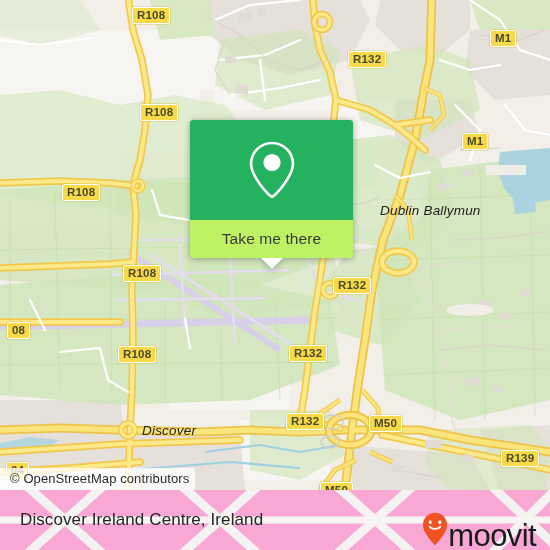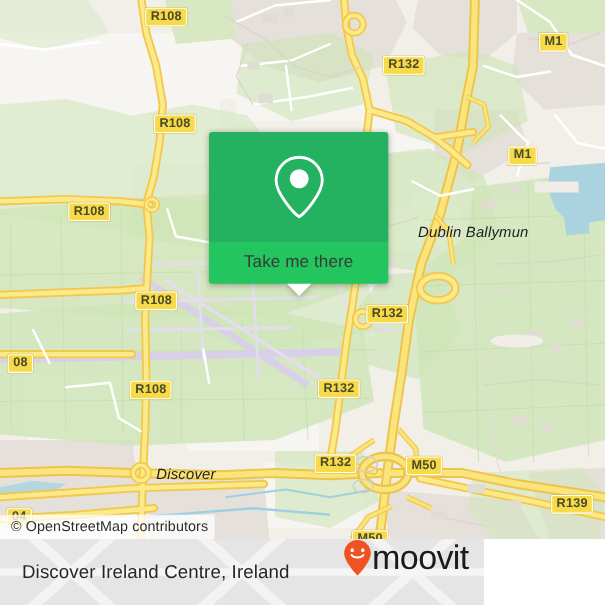--- a/index.html
+++ b/index.html
@@ -53,21 +53,21 @@
   .popup-top {
     height: 100px;
     background: #25b260;
     border-radius: 3px 3px 0 0;
     display: flex;
     align-items: center;
     justify-content: center;
   }
   .popup-bottom {
     height: 38px;
-    background: #22c55e;
+    background: #bef264;
     border-radius: 0 0 3px 3px;
     display: flex;
     align-items: center;
     justify-content: center;
     position: relative;
   }
   .popup-bottom-label {
     font-size: 15.5px;
     color: #3a3a3a;
     letter-spacing: 0.1px;
@@ -81,23 +81,23 @@
     border-left: 11px solid transparent;
     border-right: 11px solid transparent;
     border-top: 11px solid #ffffff;
   }
 
   
   .footer {
     position: absolute;
     left: 0;
     top: 490px;
-    width: 440px;
+    width: 550px;
     height: 60px;
-    background: #e5e5e5;
+    background: #f9a8d4;
     overflow: hidden;
   }
   .footer-watermark {
     position: absolute;
     inset: 0;
     opacity: 1;
   }
   .footer-title {
     position: absolute;
     left: 20px;
@@ -108,21 +108,21 @@
     font-size: 17px;
     color: #262626;
     letter-spacing: 0.1px;
   }
   .brand {
     position: absolute;
     right: 14px;
     top: 0;
     height: 60px;
     display: flex;
-    align-items: flex-start;
+    align-items: flex-end;
     gap: 0;
   }
   .brand-wordmark {
     font-size: 31px;
     color: #1b1b1b;
     letter-spacing: -0.6px;
     font-weight: 400;
     line-height: 1;
     position: relative;
     top: 1px;

